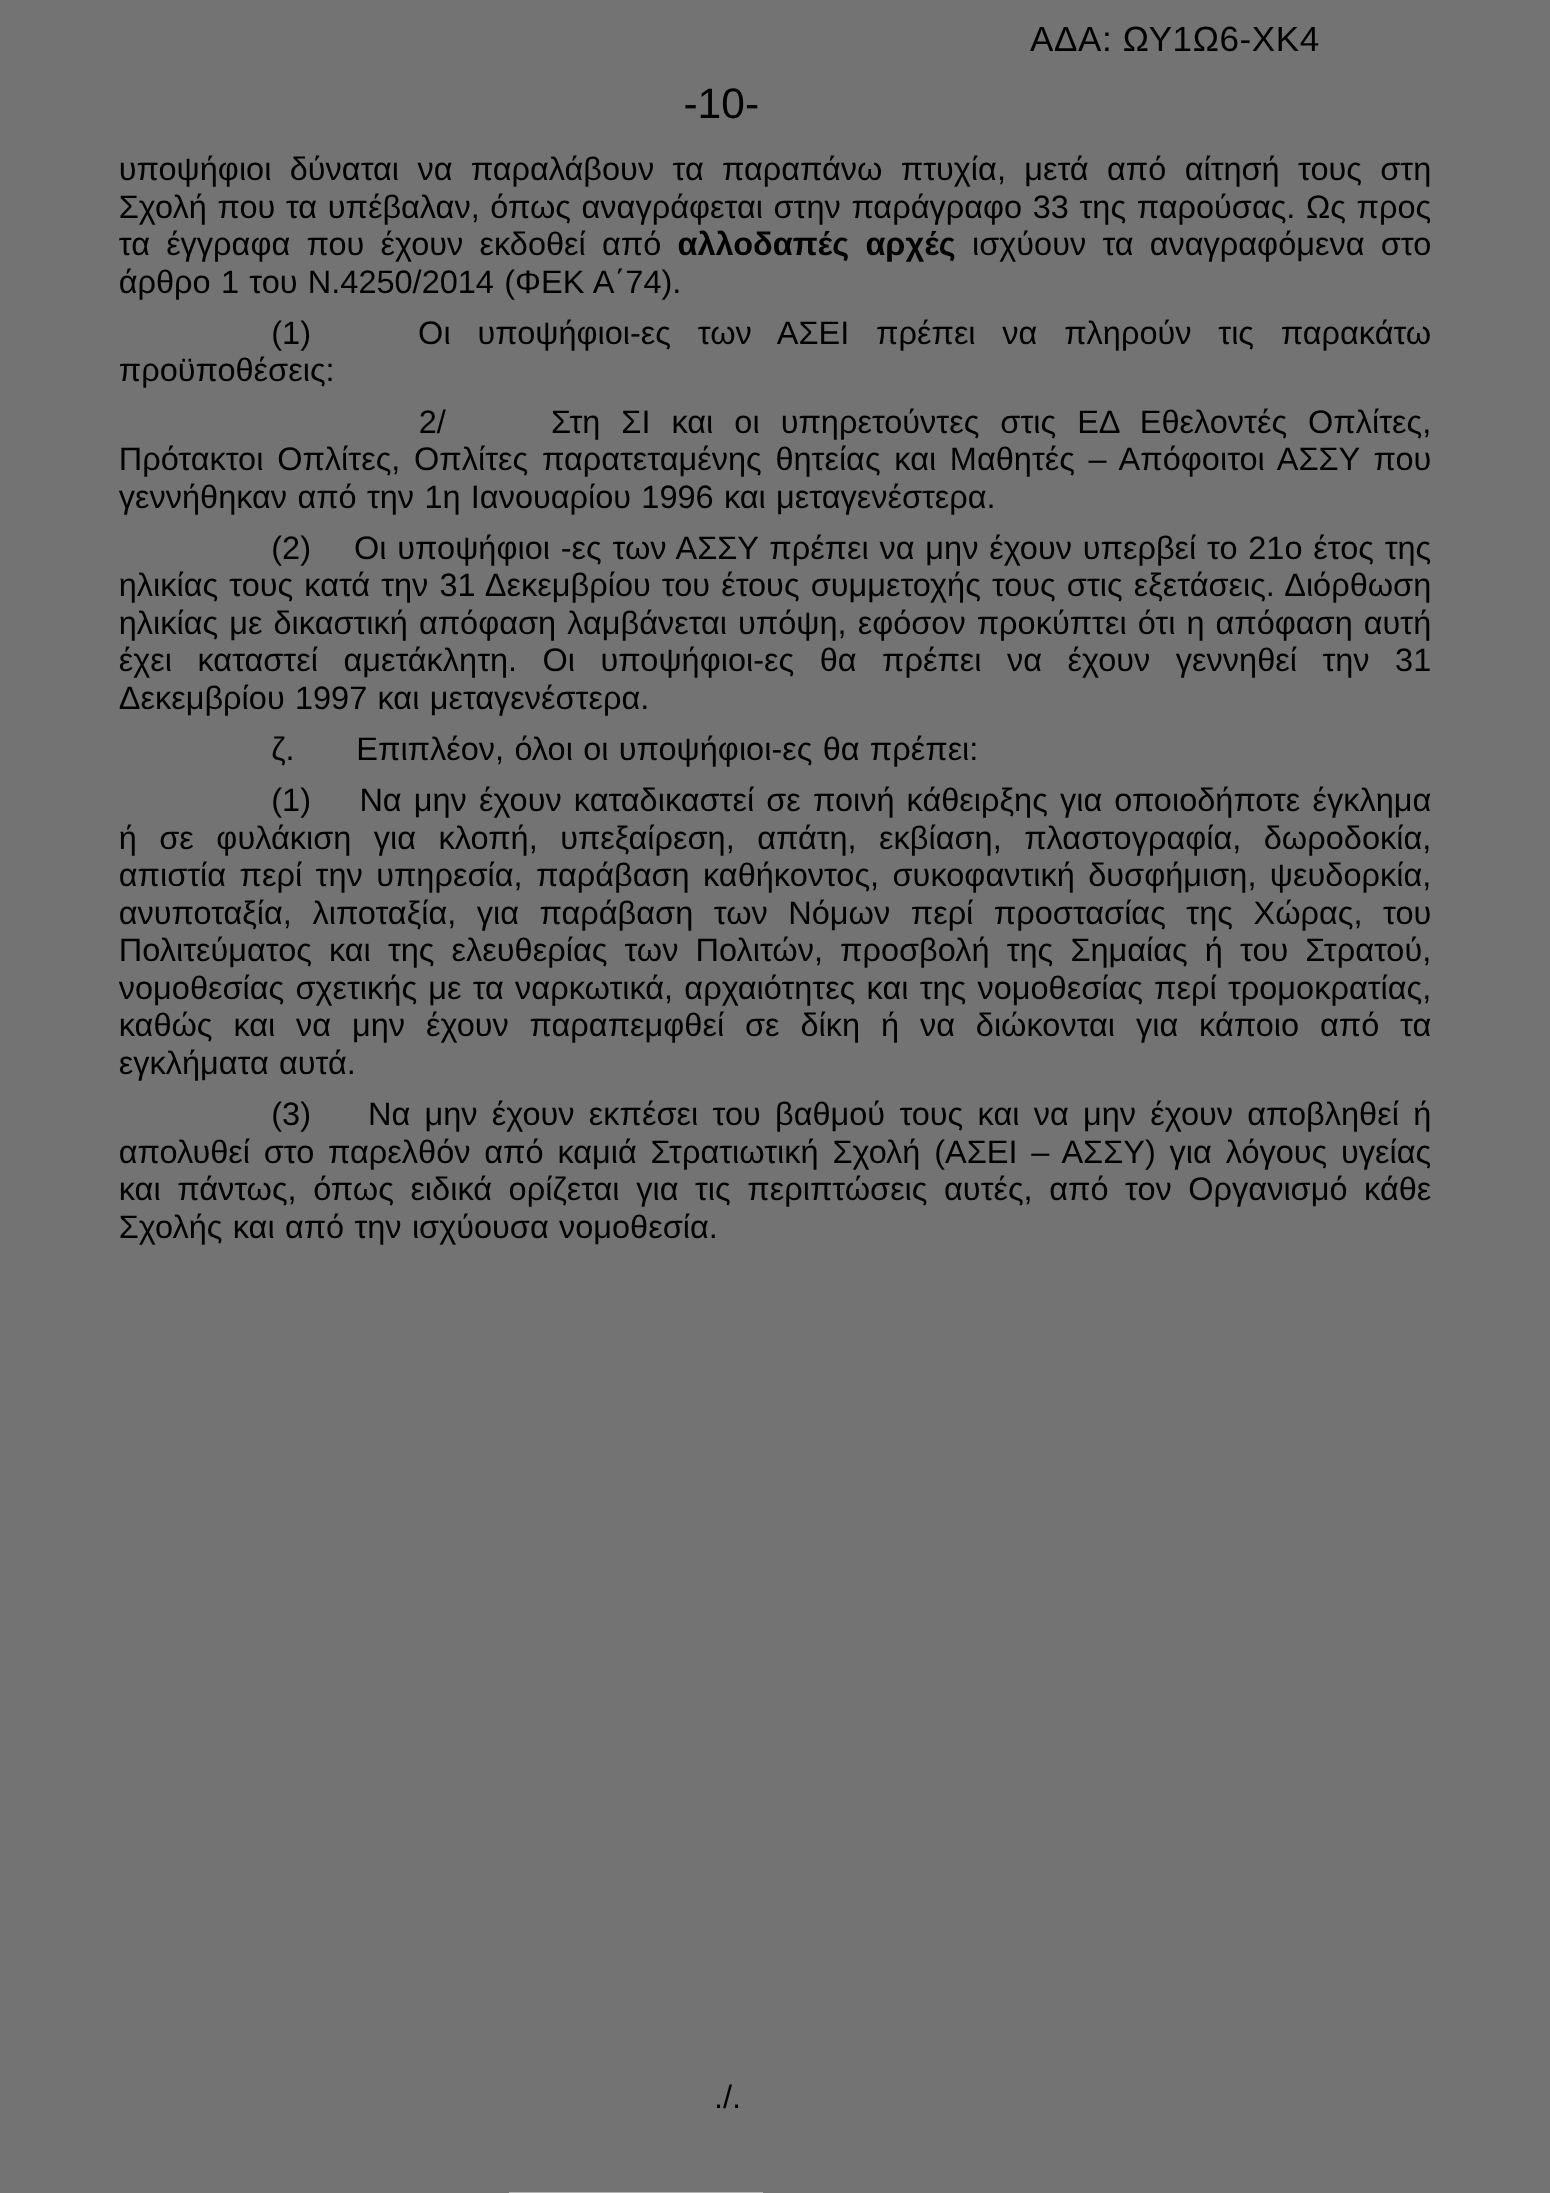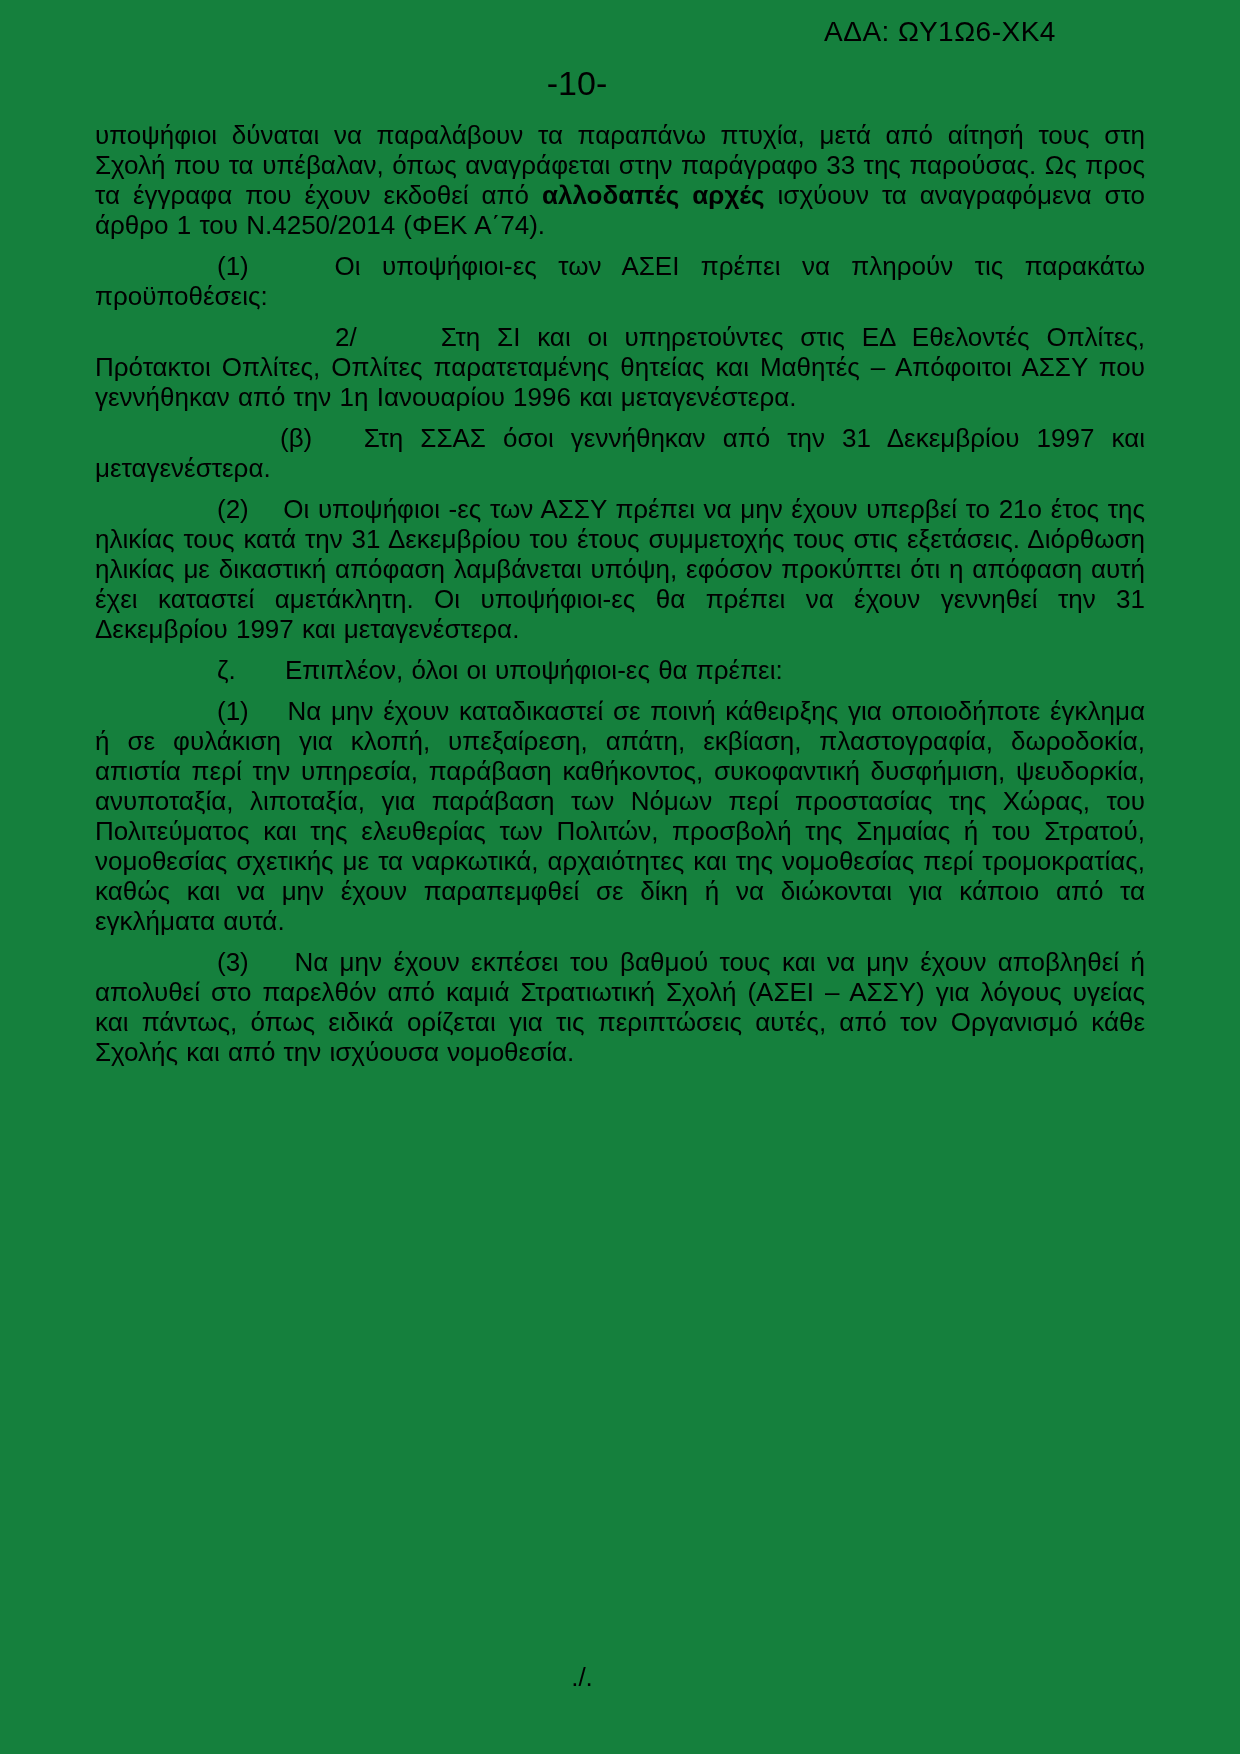--- a/index.html
+++ b/index.html
@@ -1,21 +1,21 @@
 <!DOCTYPE html>
 <html lang="el"><head>
 <meta charset="utf-8">
 <style>
   html, body { margin: 0; padding: 0; background: #e8e8e8; }
   .page {
     position: relative;
     width: 1240px;
     height: 1754px;
     margin: 0 auto;
-    background: #15803d;
+    background: #737373;
     color: #000000;
     font-family: "Liberation Sans", sans-serif;
     font-size: 26px;
     overflow: hidden;
   }
   .ada {
     position: absolute;
     top: 16px;
     left: 824px;
     font-size: 28px;
@@ -75,21 +75,20 @@
 
     <p class="para flush"><span>υποψήφιοι δύναται να παραλάβουν τα παραπάνω πτυχία, μετά από αίτησή τους στη Σχολή που τα υπέβαλαν, όπως αναγράφεται στην παράγραφο 33 της παρούσας. Ως προς τα έγγραφα που έχουν εκδοθεί από </span><span class="b">αλλοδαπές αρχές</span><span> ισχύουν τα αναγραφόμενα στο άρθρο 1 του Ν.4250/2014 (ΦΕΚ Α΄74).</span></p>
 
 
     <p class="para ind1">(1)&nbsp;&nbsp;&nbsp;&nbsp;Οι υποψήφιοι-ες των ΑΣΕΙ πρέπει να πληρούν τις παρακάτω προϋποθέσεις:</p>
 
 
 
     <p class="para ind3">2/&nbsp;&nbsp;&nbsp;&nbsp;&nbsp;Στη ΣΙ και οι υπηρετούντες στις ΕΔ Εθελοντές Οπλίτες, Πρότακτοι Οπλίτες, Οπλίτες παρατεταμένης θητείας και Μαθητές – Απόφοιτοι ΑΣΣΥ που γεννήθηκαν από την 1η Ιανουαρίου 1996 και μεταγενέστερα.</p>
 
-    <p class="para ind2">(β)&nbsp;&nbsp;&nbsp;Στη ΣΣΑΣ όσοι γεννήθηκαν από την 31 Δεκεμβρίου 1997 και μεταγενέστερα.</p>
 
     <p class="para ind1">(2)&nbsp;&nbsp;&nbsp;&nbsp;Οι υποψήφιοι -ες των ΑΣΣΥ πρέπει να μην έχουν υπερβεί το 21ο έτος της ηλικίας τους κατά την 31 Δεκεμβρίου του έτους συμμετοχής τους στις εξετάσεις. Διόρθωση ηλικίας με δικαστική απόφαση λαμβάνεται υπόψη, εφόσον προκύπτει ότι η απόφαση αυτή έχει καταστεί αμετάκλητη. Οι υποψήφιοι-ες θα πρέπει να έχουν γεννηθεί την 31 Δεκεμβρίου 1997 και μεταγενέστερα.</p>
 
     <p class="para ind1">ζ.&nbsp;&nbsp;&nbsp;&nbsp;&nbsp;&nbsp;Επιπλέον, όλοι οι υποψήφιοι-ες θα πρέπει:</p>
 
     <p class="para ind1">(1)&nbsp;&nbsp;&nbsp;&nbsp;Να μην έχουν καταδικαστεί σε ποινή κάθειρξης για οποιοδήποτε έγκλημα ή σε φυλάκιση για κλοπή, υπεξαίρεση, απάτη, εκβίαση, πλαστογραφία, δωροδοκία, απιστία περί την υπηρεσία, παράβαση καθήκοντος, συκοφαντική δυσφήμιση, ψευδορκία, ανυποταξία, λιποταξία, για παράβαση των Νόμων περί προστασίας της Χώρας, του Πολιτεύματος και της ελευθερίας των Πολιτών, προσβολή της Σημαίας ή του Στρατού, νομοθεσίας σχετικής με τα ναρκωτικά, αρχαιότητες και της νομοθεσίας περί τρομοκρατίας, καθώς και να μην έχουν παραπεμφθεί σε δίκη ή να διώκονται για κάποιο από τα εγκλήματα αυτά.</p>
 
 
     <p class="para ind1">(3)&nbsp;&nbsp;&nbsp;&nbsp;Να μην έχουν εκπέσει του βαθμού τους και να μην έχουν αποβληθεί ή απολυθεί στο παρελθόν από καμιά Στρατιωτική Σχολή (ΑΣΕΙ – ΑΣΣΥ) για λόγους υγείας και πάντως, όπως ειδικά ορίζεται για τις περιπτώσεις αυτές, από τον Οργανισμό κάθε Σχολής και από την ισχύουσα νομοθεσία.</p>
 

